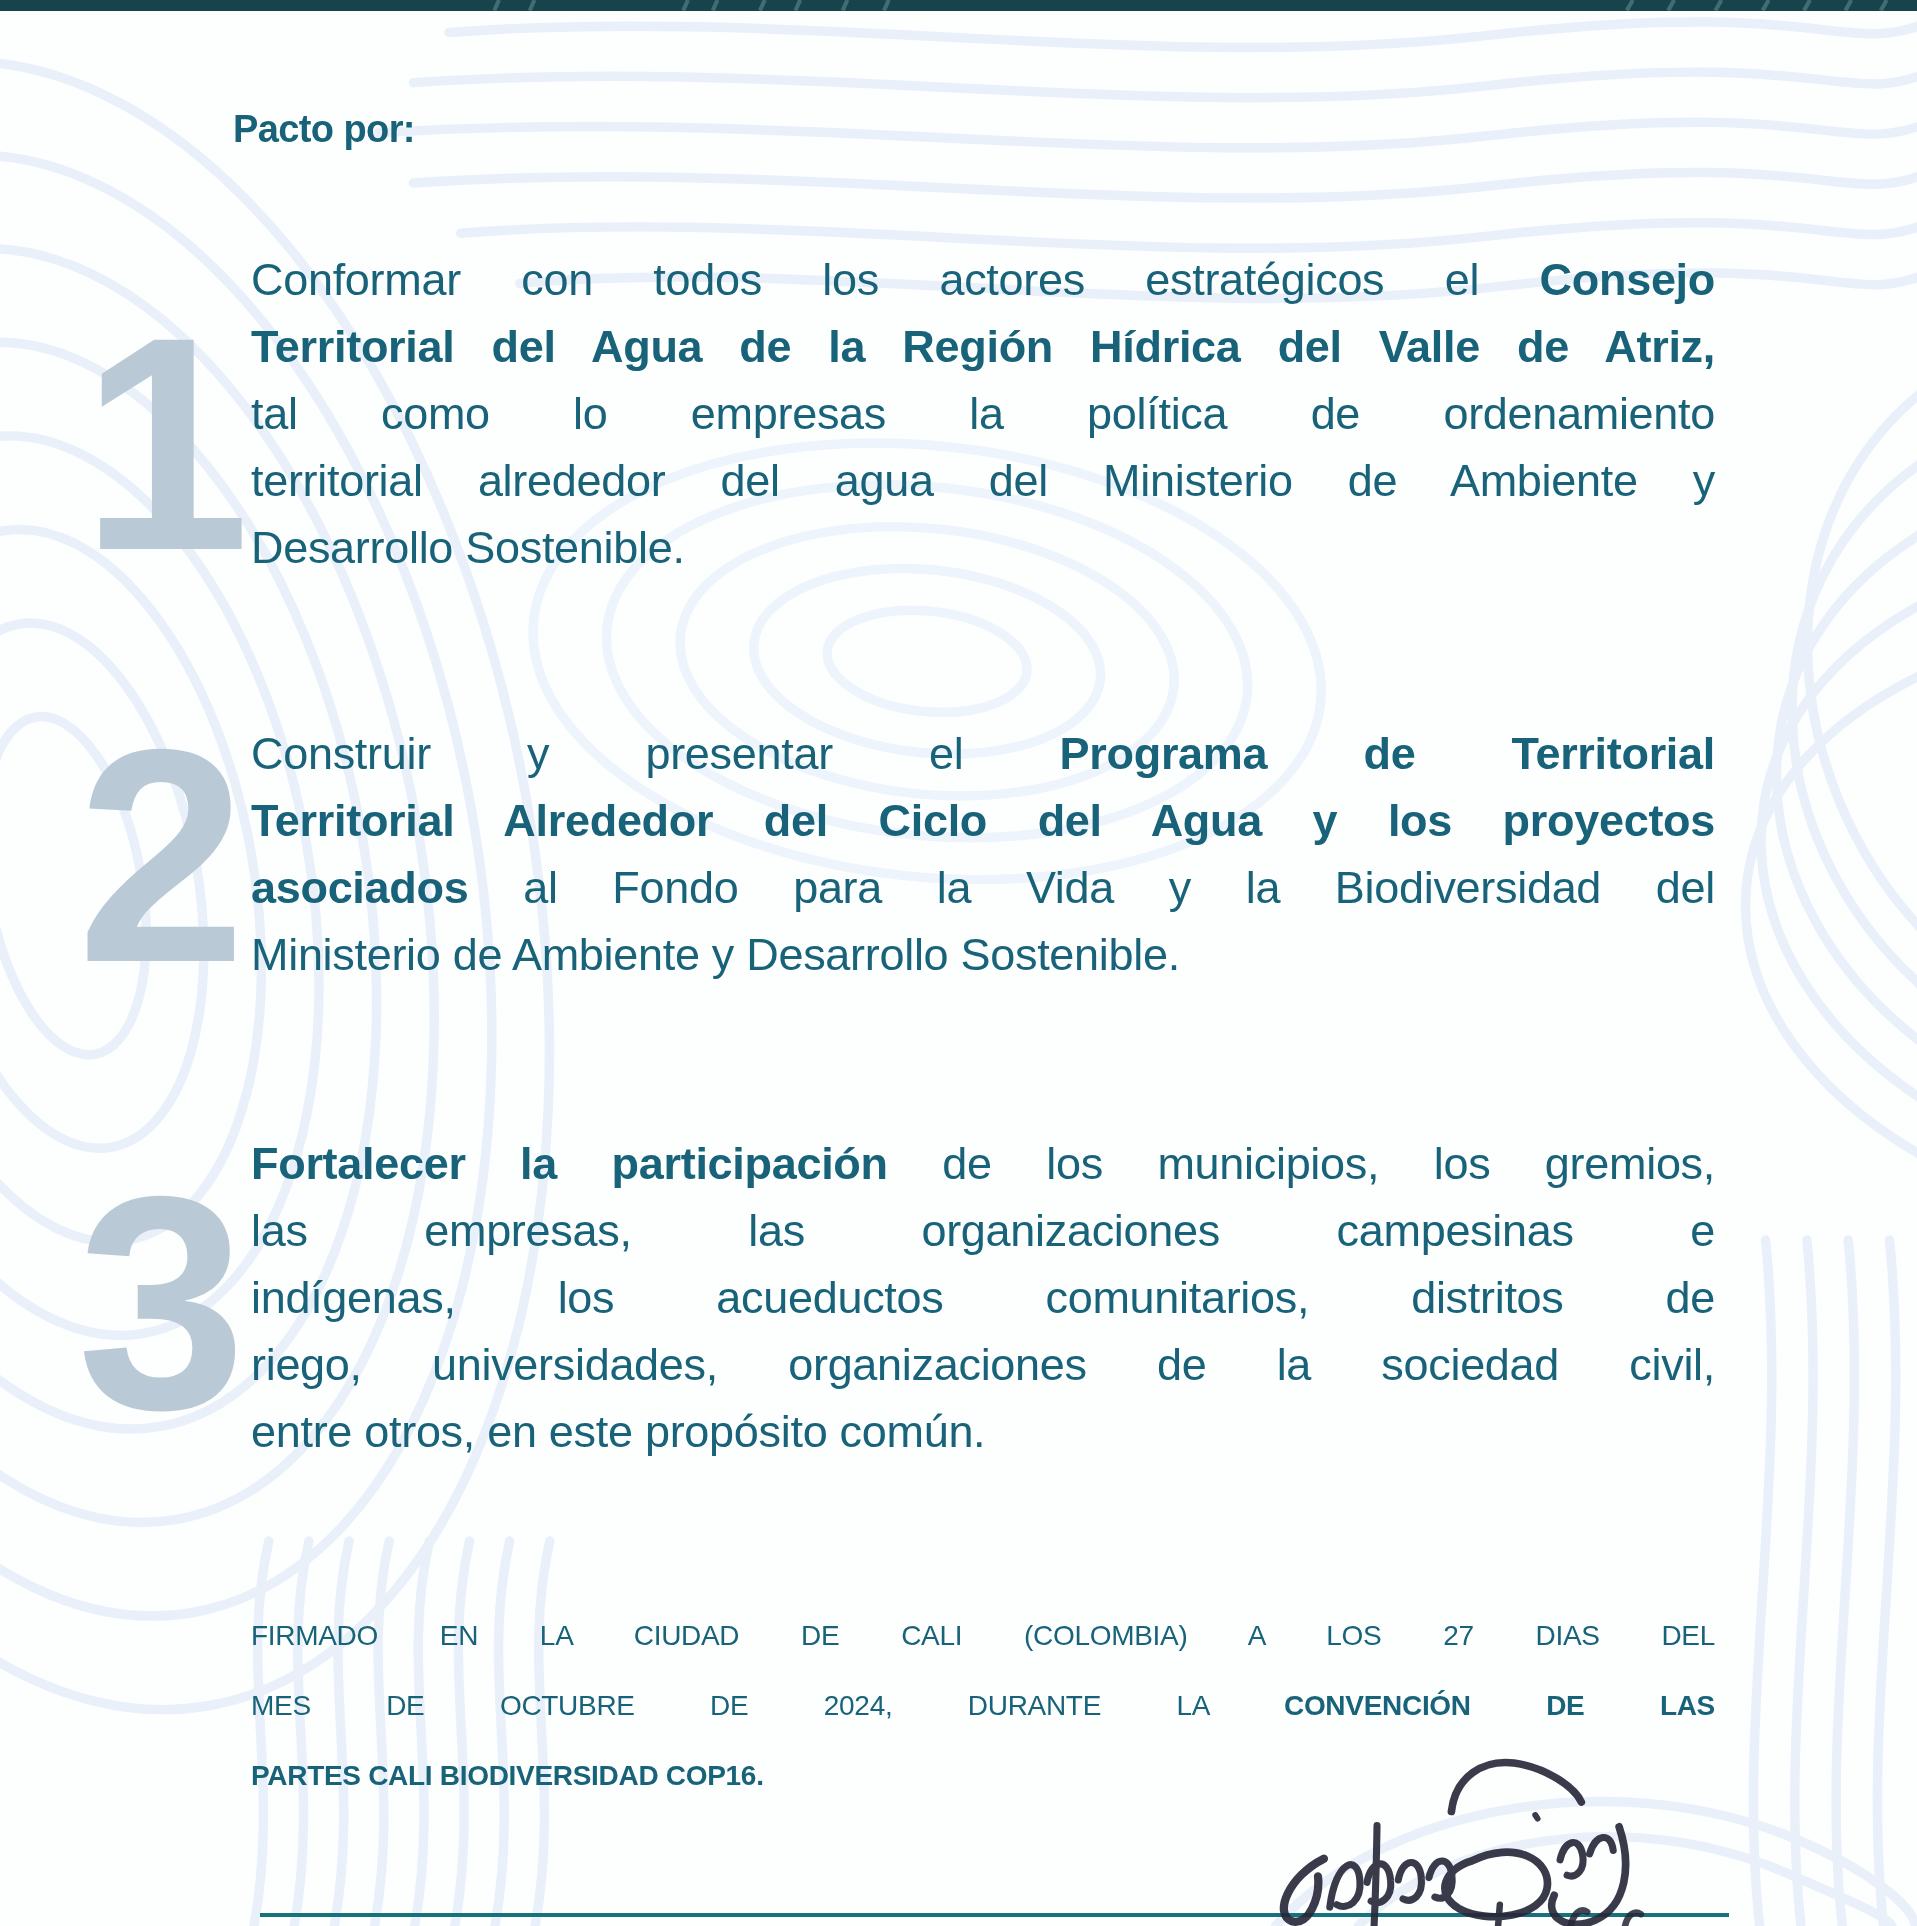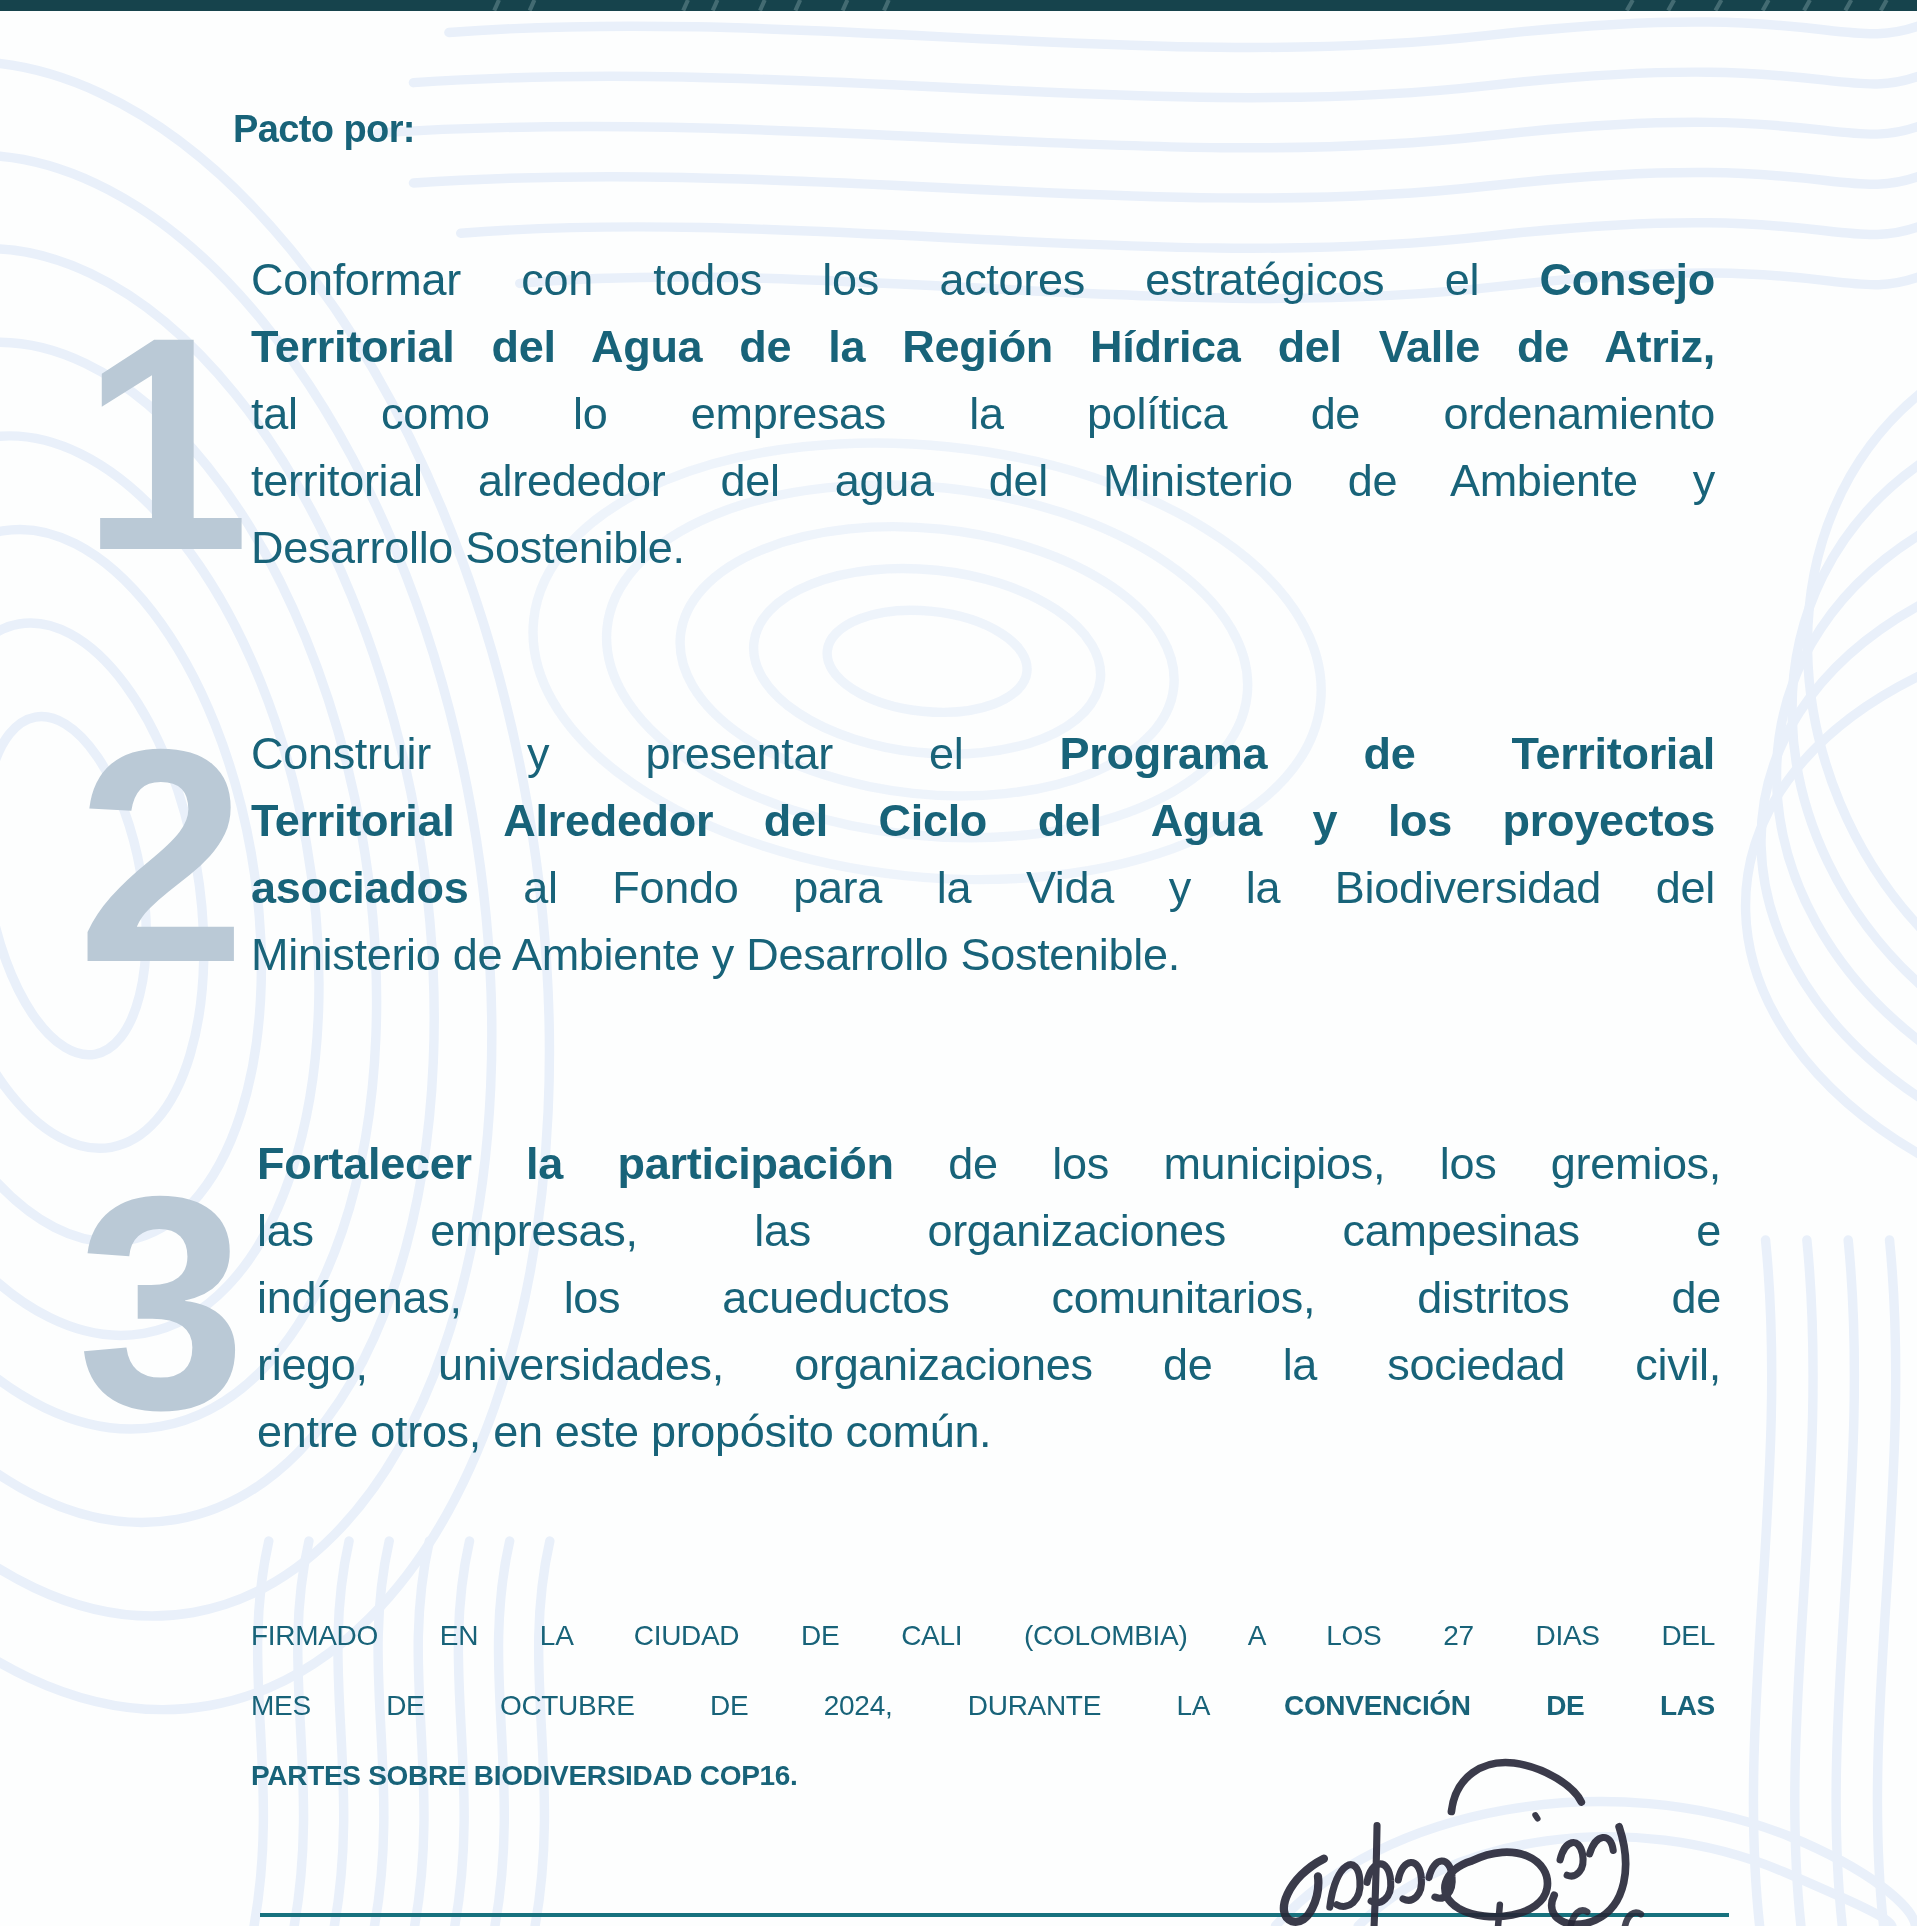--- a/index.html
+++ b/index.html
@@ -38,21 +38,21 @@
   .bignum{
     position:absolute;
     font-size:304px;font-weight:700;line-height:1;
     color:var(--number);
   }
   #n1{left:81px;top:292px;}
   #n2{left:77px;top:704px;}
   #n3{left:77px;top:1151px;}
   #p1{top:246px;}
   #p2{top:720px;}
-  #p3{top:1130px;margin-left:6px;}
+  #p3{top:1130px;}
   #closing{top:1601px;font-size:28px;line-height:70px;letter-spacing:-0.3px;}
   .rule{position:absolute;left:260px;top:1913px;width:1469px;height:4.1px;background:var(--rule);}
   .sig{position:absolute;top:0;left:0;width:1918px;height:1926px;color:var(--ink);pointer-events:none;}
 </style>
 </head>
 <body>
 
 <div class="page">
 
   <svg class="bg" viewBox="0 0 3248 3262" aria-hidden="true">
@@ -153,21 +153,21 @@
       <div class="tline just"><span class="b">Fortalecer la participación</span><span> de los municipios, los gremios,</span></div>
       <div class="tline just"><span>las empresas, las organizaciones campesinas e</span></div>
       <div class="tline just"><span>indígenas, los acueductos comunitarios, distritos de</span></div>
       <div class="tline just"><span>riego, universidades, organizaciones de la sociedad civil,</span></div>
       <div class="tline"><span>entre otros, en este propósito común.</span></div>
     </div>
 
   <div class="para" id="closing">
       <div class="tline just"><span>FIRMADO EN LA CIUDAD DE CALI (COLOMBIA) A LOS 27 DIAS DEL</span></div>
       <div class="tline just"><span>MES DE OCTUBRE DE 2024, DURANTE LA </span><span class="b">CONVENCIÓN DE LAS</span></div>
-      <div class="tline"><span class="b">PARTES SOBRE BIODIVERSIDAD COP16.</span></div>
+      <div class="tline"><span class="b">PARTES CALI BIODIVERSIDAD COP16.</span></div>
     </div>
 
   <div class="rule"></div>
 
   <svg class="sig" viewBox="0 0 3248 3262" aria-hidden="true">
     <g stroke="currentColor" fill="none" stroke-linecap="round" stroke-linejoin="round" opacity="0.9">
 
       <path stroke-width="13" d="M 2458 3068 C 2465 3008, 2512 2980, 2564 2986 C 2617 2993, 2666 3026, 2678 3052"></path>
       <path stroke-width="10" d="M 2600 3074 l 4 6"></path>
 

